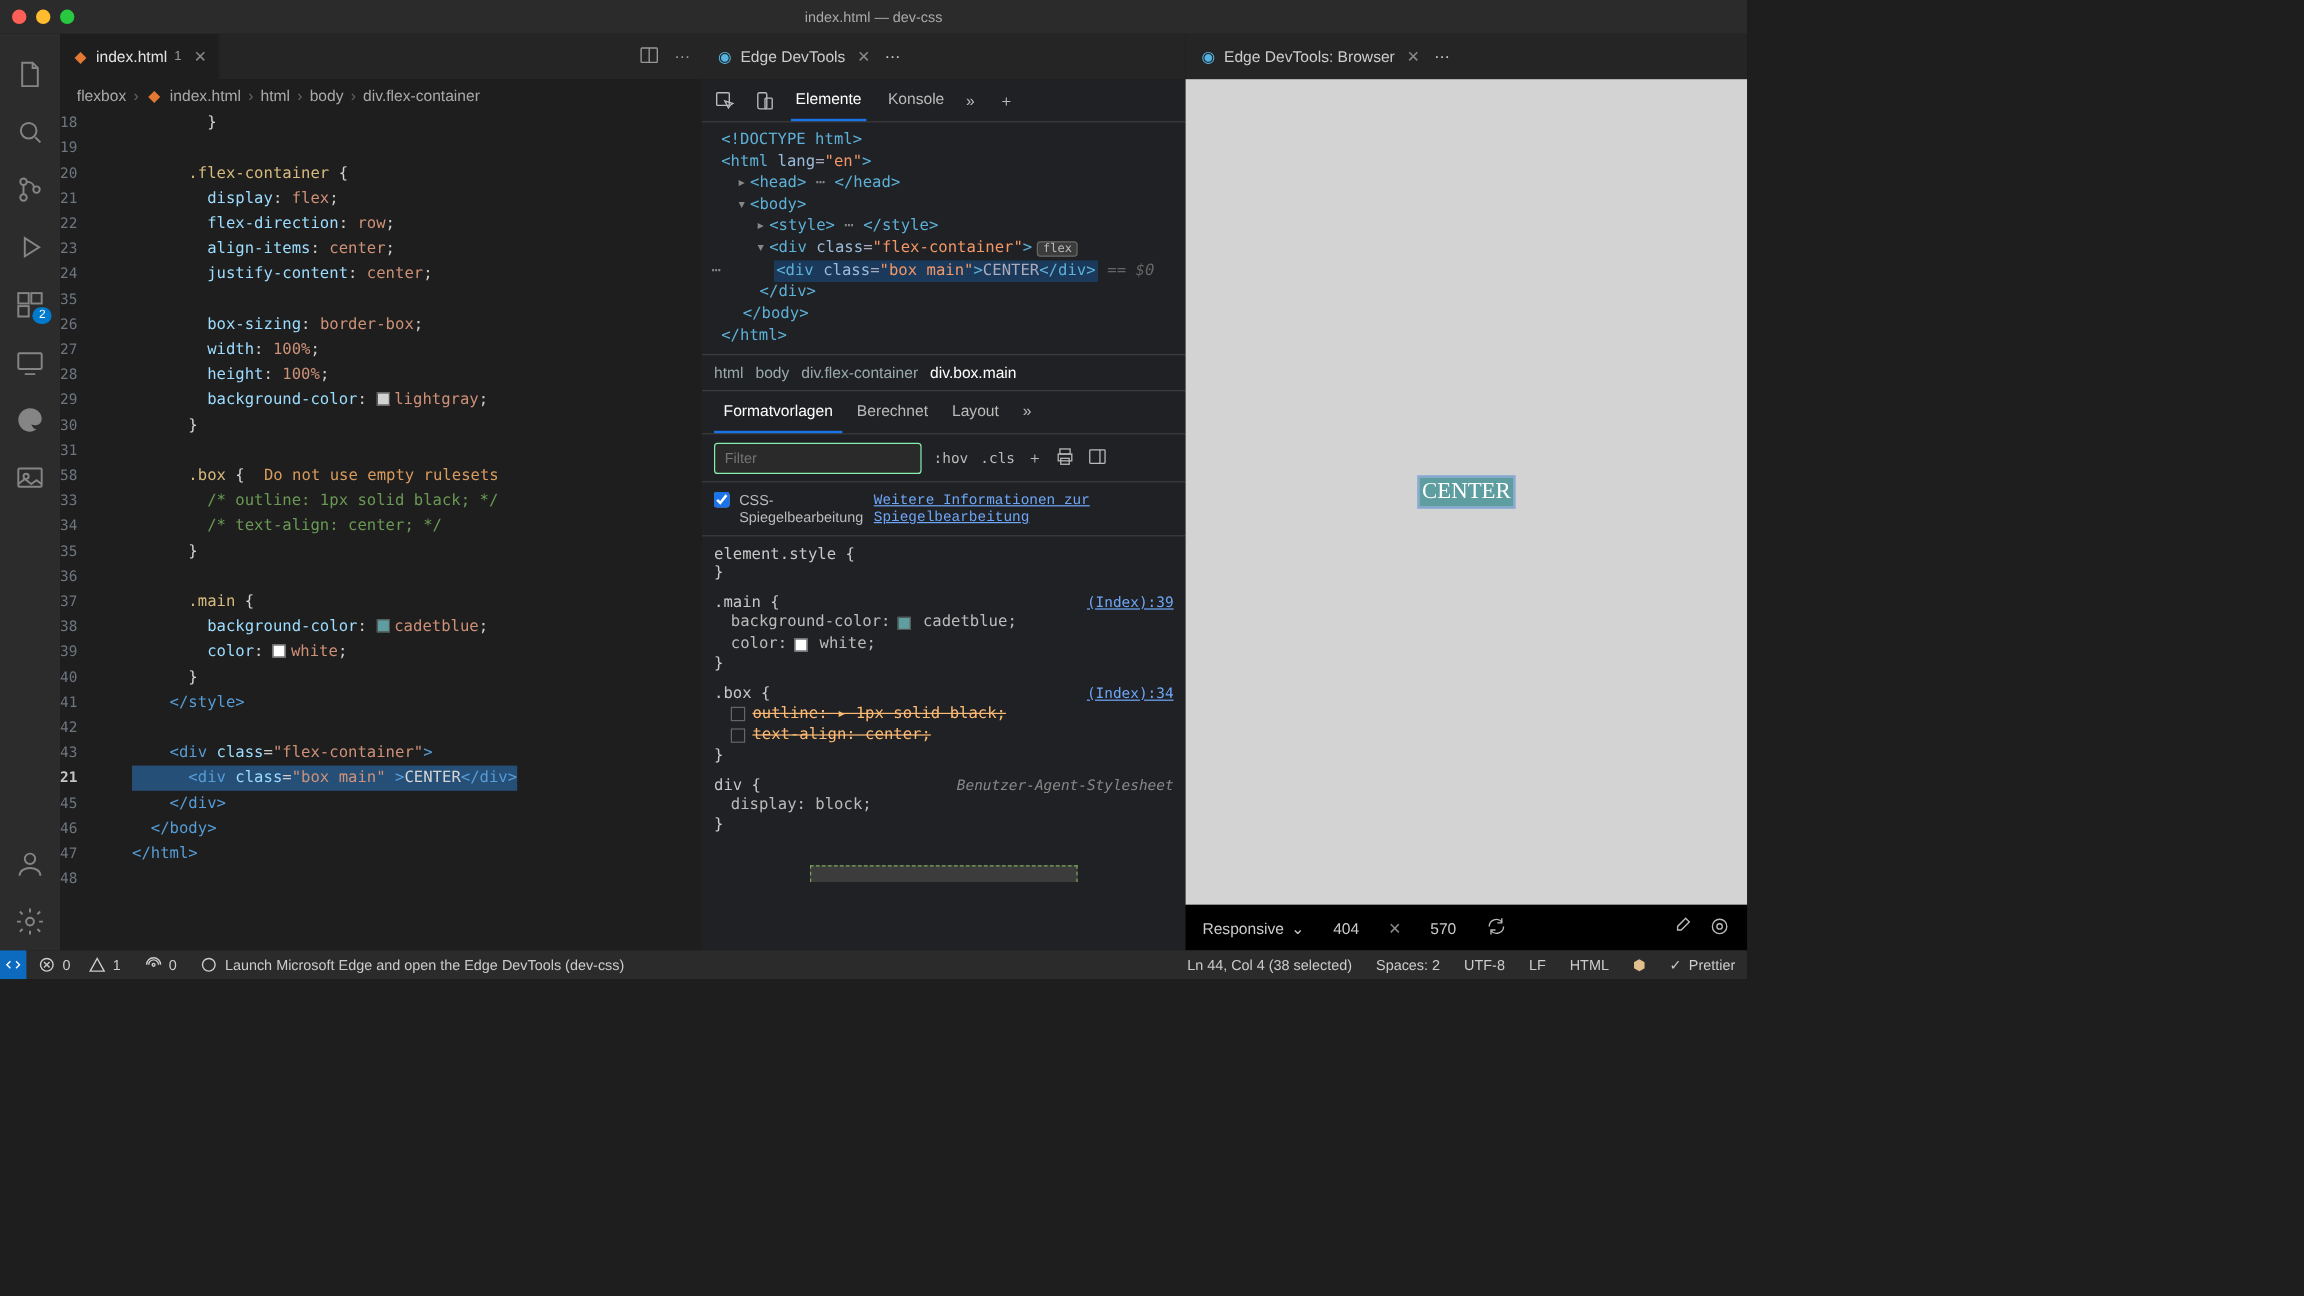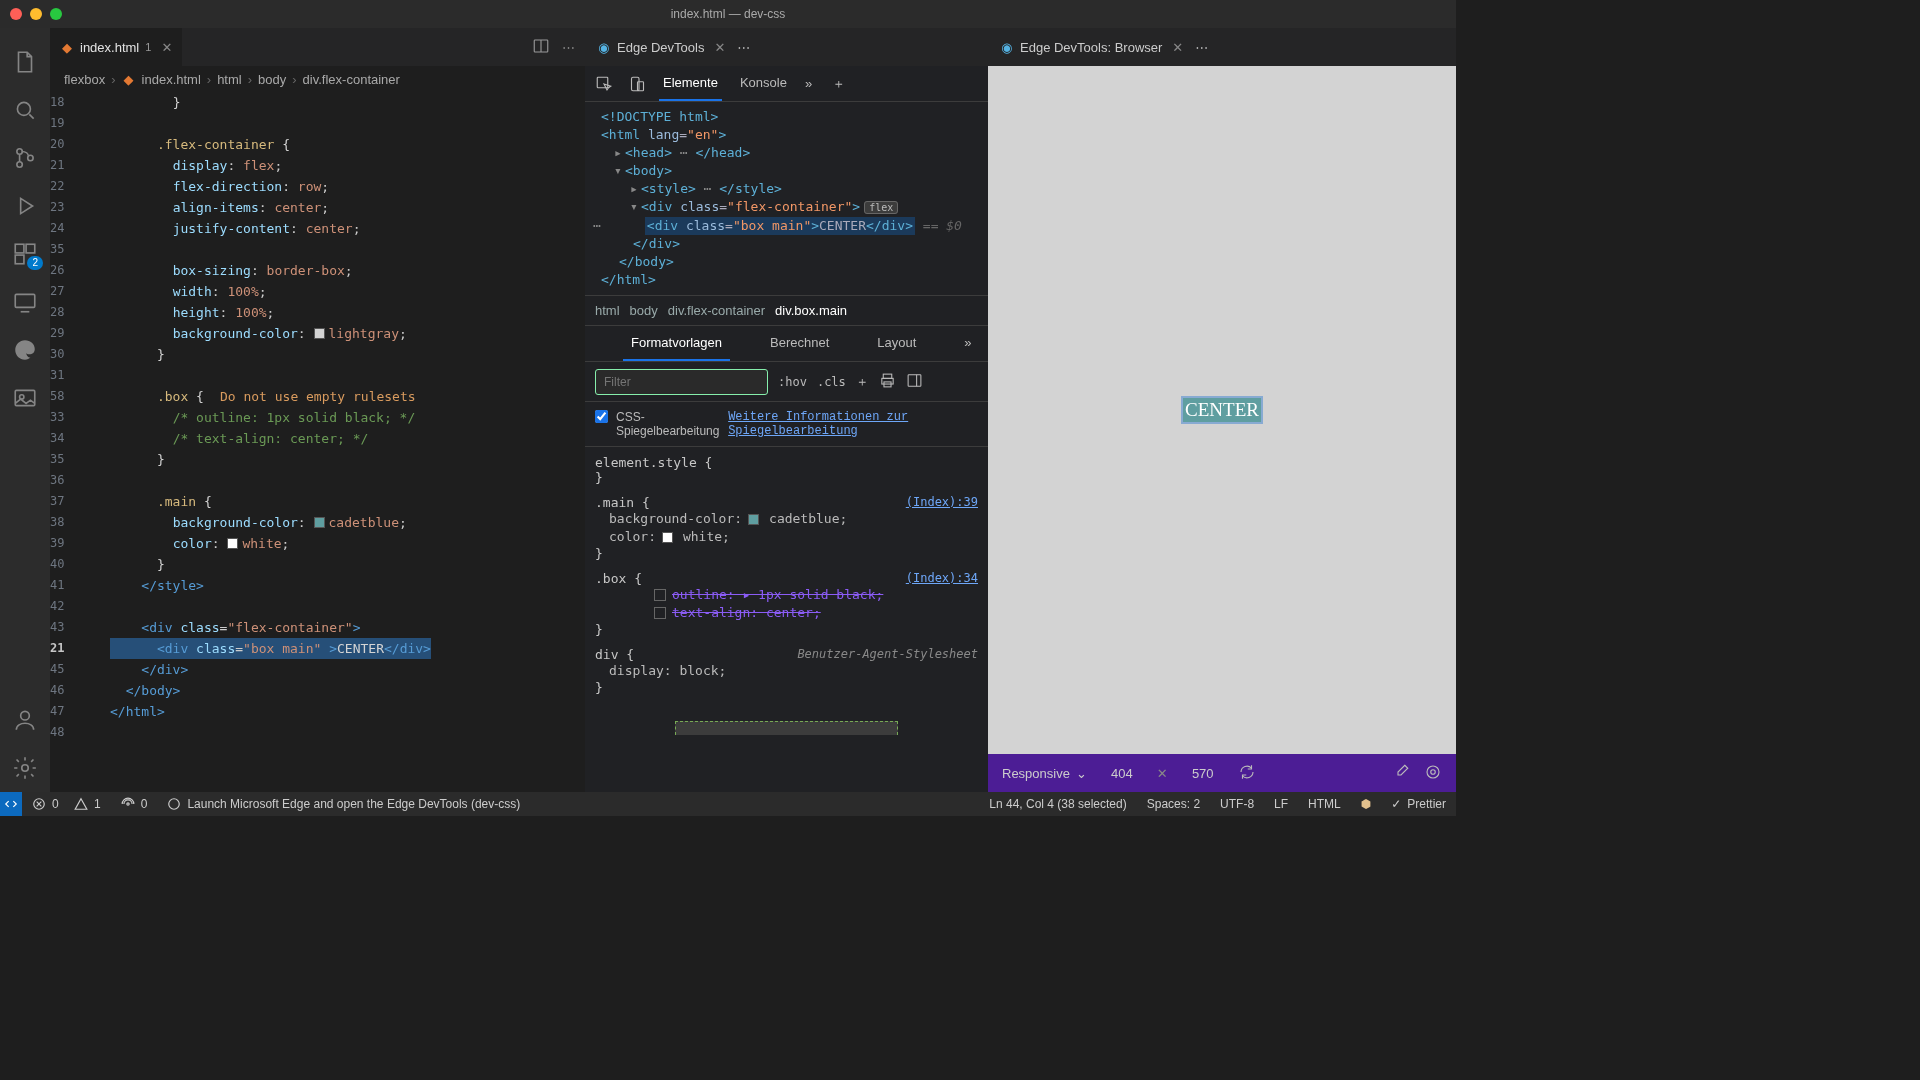--- a/index.html
+++ b/index.html
@@ -115,49 +115,49 @@
   .dt-tag{color:#5db0d7;} .dt-attr{color:#9bbbdc;} .dt-str{color:#f29766;}
   .dt-hl{background:#1b3a5b; display:inline-block; padding:0 2px;}
   .flex-badge{background:#3c3c3c;border:1px solid #666;border-radius:3px;font-size:10px;padding:0 4px;color:#bbb;margin-left:4px;}
   .dots{color:#888;}
   .dom-indent{display:inline-block;}
   .expand{color:#888;width:14px;display:inline-block;text-align:center;}
   .dt-crumbs{height:30px;border-bottom:1px solid #3c3c3c;display:flex;align-items:center;gap:10px;padding:0 10px;font-size:13px;}
   .dt-crumbs .c{color:#9aa; cursor:pointer;}
   .dt-crumbs .c.active{color:#fff;}
   .styles-tabs{height:36px;display:flex;align-items:center;gap:4px;padding:0 10px;border-bottom:1px solid #3c3c3c;}
-  .styles-tabs .stab{font-size:13px;padding:0 8px;color:#bbb;height:100%;display:flex;align-items:center;border-bottom:2px solid transparent;cursor:pointer;margin-left:28px;}
+  .styles-tabs .stab{font-size:13px;padding:0 8px;color:#bbb;height:100%;display:flex;align-items:center;border-bottom:2px solid transparent;cursor:pointer;}
   .styles-tabs .stab.active{border-bottom-color:#1a73e8;color:#fff;}
   .filter-row{height:40px;display:flex;align-items:center;gap:10px;padding:0 10px;border-bottom:1px solid #3c3c3c;}
   .filter-input{flex:0 0 170px;background:#2a2a2a;border:1px solid #86efac;border-radius:3px;height:26px;padding:0 8px;color:#ccc;font-size:12px;}
   .filter-row .chip{color:#bbb;font-size:12px;cursor:pointer;}
   .filter-row .ico{color:#bbb;cursor:pointer;}
   .filter-row .ico svg{width:17px;height:17px;}
   .mirror-row{display:flex;align-items:flex-start;gap:8px;padding:8px 10px;color:#bbb;font-size:12px;border-bottom:1px solid #3c3c3c;}
   .mirror-row input{accent-color:#1a73e8;}
   .mirror-row a{color:#6ea7f8;text-decoration:underline;cursor:pointer;font-family:Liberation Mono, monospace;}
   .rules{flex:1;overflow:auto;padding:4px 10px 0;font-size:13px;}
   .rule{margin:4px 0 10px;}
   .rule .hdr{display:flex;justify-content:space-between;color:#bbb;}
   .rule .sel{color:#c7c7c7;}
   .rule .src{color:#6ea7f8;text-decoration:underline;font-size:12px;cursor:pointer;}
   .rule .props{padding-left:14px;}
   .rule .prop{display:flex;align-items:center;gap:6px;color:#bbb;line-height:18px;}
-  .rule .prop.off{text-decoration:line-through;color:#8b5cf6;margin-left:45px;}
+  .rule .prop.off{text-decoration:line-through;color:#fdba74;}
   .rule .prop .cb{width:12px;height:12px;border:1px solid #666;display:inline-block;}
   .bm{height:16px;}
   .box-peek{height:14px;background:linear-gradient(#3c3c3c,#3c3c3c);margin:0 80px;border:1px dashed #7a5; border-bottom:none;}
   .url-bar{height:36px;display:flex;align-items:center;gap:12px;padding:0 8px;border-bottom:1px solid #3c3c3c;}
   .url-bar .nav{color:#888;cursor:pointer;}
   .url-bar .nav svg{width:18px;height:18px;}
   .url-text{flex:1;color:#ddd;font-size:13px;}
   .url-pin{color:#888;}
   .preview{flex:1;background:#d3d3d3;display:flex;align-items:center;justify-content:center;}
   .center-box{background:#5f9ea0;color:#fff;font-family:serif;font-size:19px;padding:1px 2px;outline:2px solid rgba(60,130,210,.5);}
-  .viewport-bar{height:38px;background:#4c1d95;display:flex;align-items:center;gap:14px;padding:0 14px;color:#ccc;font-size:13px;}
+  .viewport-bar{height:38px;background:#000000;display:flex;align-items:center;gap:14px;padding:0 14px;color:#ccc;font-size:13px;}
   .viewport-bar .sel{display:flex;align-items:center;gap:6px;cursor:pointer;}
   .viewport-bar .dim{background:transparent;color:#ccc;width:42px;text-align:center;}
   .viewport-bar .x{color:#888;}
   .viewport-bar .spacer{flex:1;}
   .viewport-bar .ico svg{width:18px;height:18px;color:#bbb;}
   .statusbar{height:24px;background:#2b2b2b;display:flex;align-items:center;font-size:12px;color:#ccc;}
   .statusbar .seg{padding:0 10px;display:flex;align-items:center;gap:6px;cursor:pointer;}
   .statusbar .seg svg{width:14px;height:14px;}
   .statusbar .sr{margin-left:auto;}
   .status-edge{width:22px;height:100%;background:#0c6abf;display:flex;align-items:center;justify-content:center;color:#fff;}

